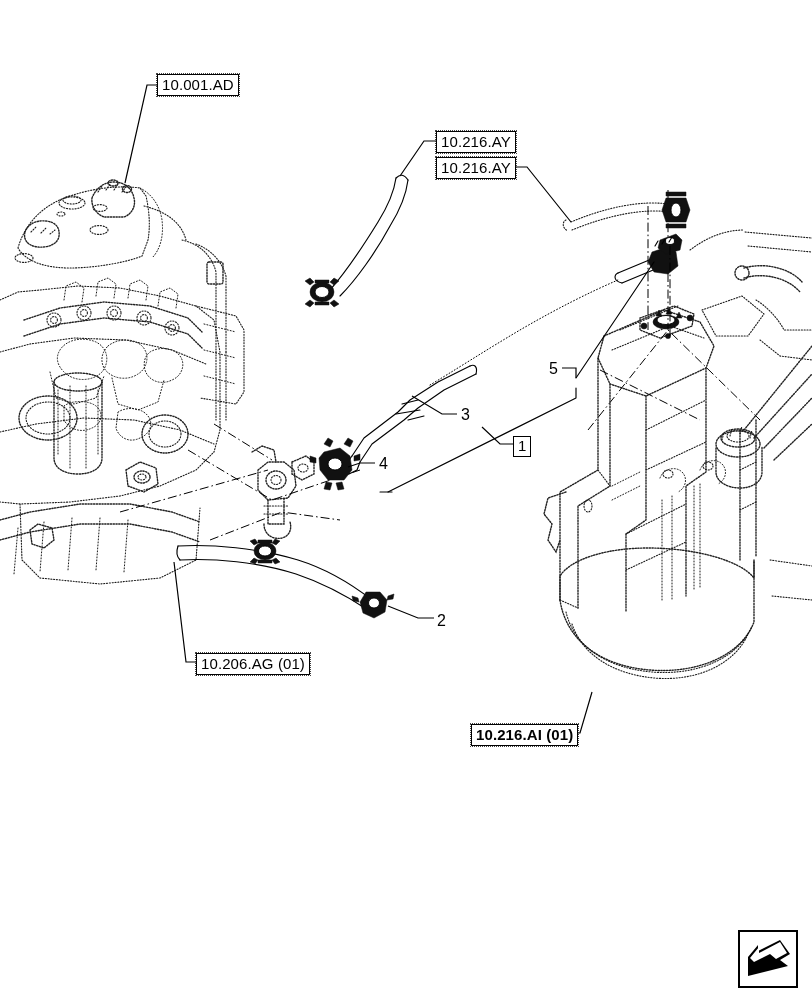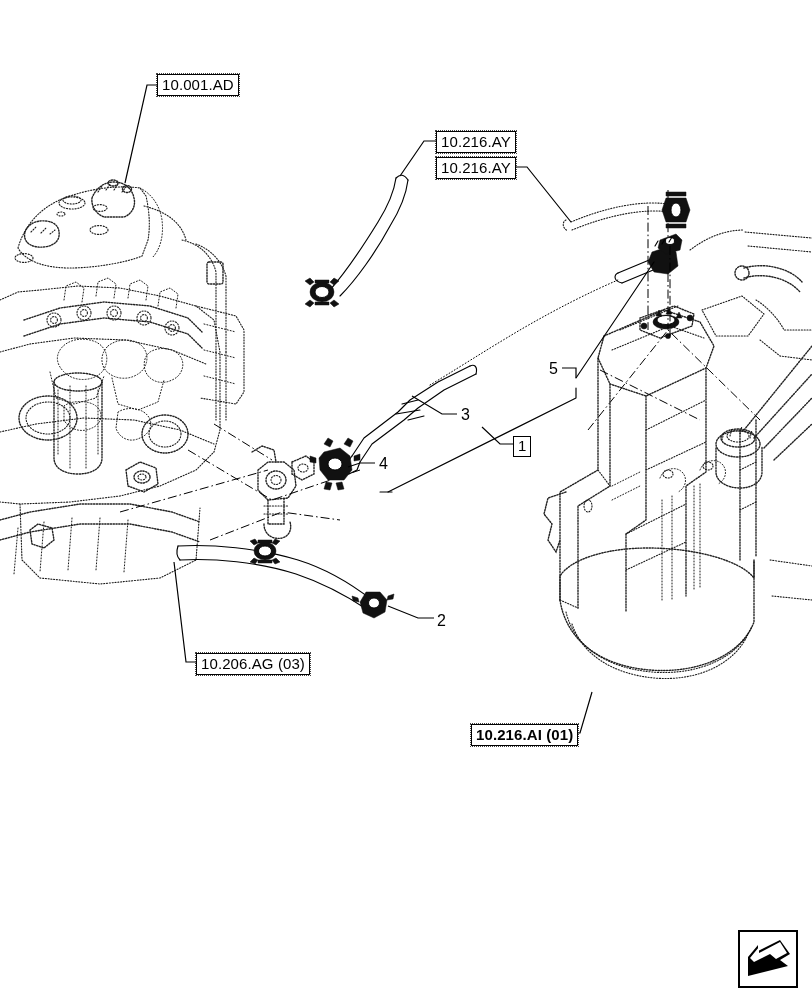--- a/index.html
+++ b/index.html
@@ -387,21 +387,21 @@
       <path class="sol" d="M576 378 L654 262"></path>
     </g>
   </svg>
 
   <div class="ref-box" style="left:157px; top:74px;">10.001.AD</div>
 
   <div class="ref-box" style="left:436px; top:131px;">10.216.AY</div>
 
   <div class="ref-box" style="left:436px; top:157px;">10.216.AY</div>
 
-  <div class="ref-box" style="left:196px; top:653px;">10.206.AG (03)</div>
+  <div class="ref-box" style="left:196px; top:653px;">10.206.AG (01)</div>
 
   <div class="ref-box" style="left:471px; top:724px;font-weight:bold;">10.216.AI (01)</div>
 
   <div class="callout-box" style="left:513px; top:436px;">1</div>
 
   <div class="callout" style="left:437px; top:612px;">2</div>
 
   <div class="callout" style="left:461px; top:406px;">3</div>
 
   <div class="callout" style="left:379px; top:455px;">4</div>

